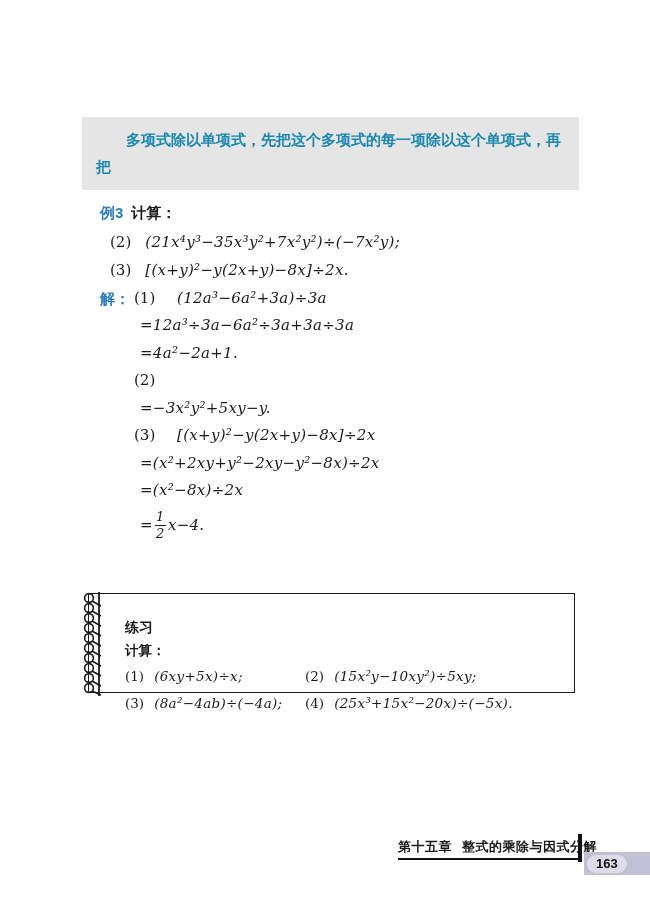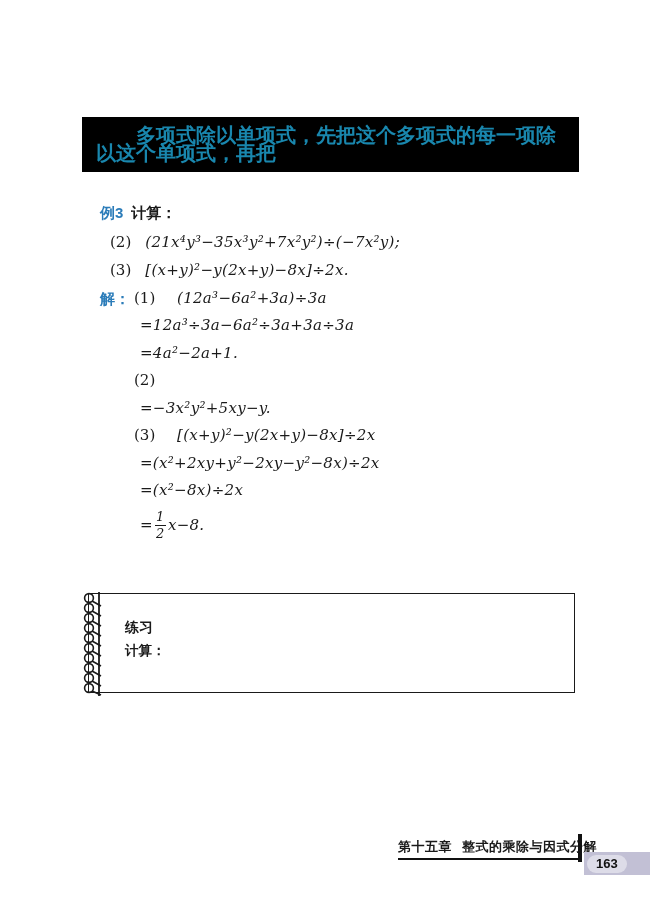--- a/index.html
+++ b/index.html
@@ -12,25 +12,25 @@
     overflow: hidden;
     font-family: "Liberation Sans", sans-serif;
     color: #1a1a1a;
   }
 
   
   .highlight-box {
     position: absolute;
     left: 82px; top: 117px;
     width: 497px;
-    background: #000000;
+    background: #e5e5e5;
     padding: 9px 14px 10px 14px;
-    font-size: 20px;
+    font-size: 15px;
     font-weight: bold;
-    line-height: 18px;
+    line-height: 27px;
     color: #1987AE;
   }
   .highlight-box .l1 { text-indent: 2em; }
 
   
   .content {
     position: absolute;
     left: 100px; top: 199px;
     width: 480px;
     font-size: 15px;
@@ -171,21 +171,21 @@
     </div>
     <div class="sol-step math">=(x²+2xy+y²−2xy−y²−8x)÷2x</div>
     <div class="sol-step math">=(x²−8x)÷2x</div>
     <div class="sol-step final-line">
       <span class="math">=</span>
         <span class="frac">
           <span class="num math">1</span>
           <span class="bar"></span>
           <span class="den math">2</span>
         </span>
-        <span class="math">x−8.</span>
+        <span class="math">x−4.</span>
     </div>
   </div>
 
   <div class="practice-box">
     <svg class="spiral" width="38" height="108" viewBox="0 0 38 108">
       <line x1="25" y1="2" x2="25" y2="106" stroke="#1a1a1a" stroke-width="1.8"></line>
       <g stroke="#1a1a1a" stroke-width="1.6" fill="none">
         <circle cx="15" cy="8" r="4.4"></circle>
           <line x1="18" y1="11" x2="27" y2="16"></line>
         <circle cx="15" cy="18" r="4.4"></circle>
@@ -204,20 +204,34 @@
           <line x1="18" y1="81" x2="27" y2="86"></line>
         <circle cx="15" cy="88" r="4.4"></circle>
           <line x1="18" y1="91" x2="27" y2="96"></line>
         <circle cx="15" cy="98" r="4.4"></circle>
           <line x1="18" y1="101" x2="27" y2="105"></line>
       </g>
     </svg>
     <div class="practice-inner">
       <div class="practice-title">练习</div>
       <div class="practice-sub">计算：</div>
+      <div class="ex-grid">
+        <div>
+          <span class="pnum">(1)</span><span class="math">(6xy+5x)÷x;</span>
+        </div>
+        <div>
+          <span class="pnum">(2)</span><span class="math">(15x²y−10xy²)÷5xy;</span>
+        </div>
+        <div>
+          <span class="pnum">(3)</span><span class="math">(8a²−4ab)÷(−4a);</span>
+        </div>
+        <div>
+          <span class="pnum">(4)</span><span class="math">(25x³+15x²−20x)÷(−5x).</span>
+        </div>
+      </div>
     </div>
   </div>
 
   <div class="footer-chapter">
     <span>第十五章</span><span class="gap"></span><span>整式的乘除与因式分解</span>
   </div>
   <div class="footer-underline"></div>
   <div class="footer-vbar"></div>
   <div class="footer-strip">
     <span class="page-capsule">163</span>

